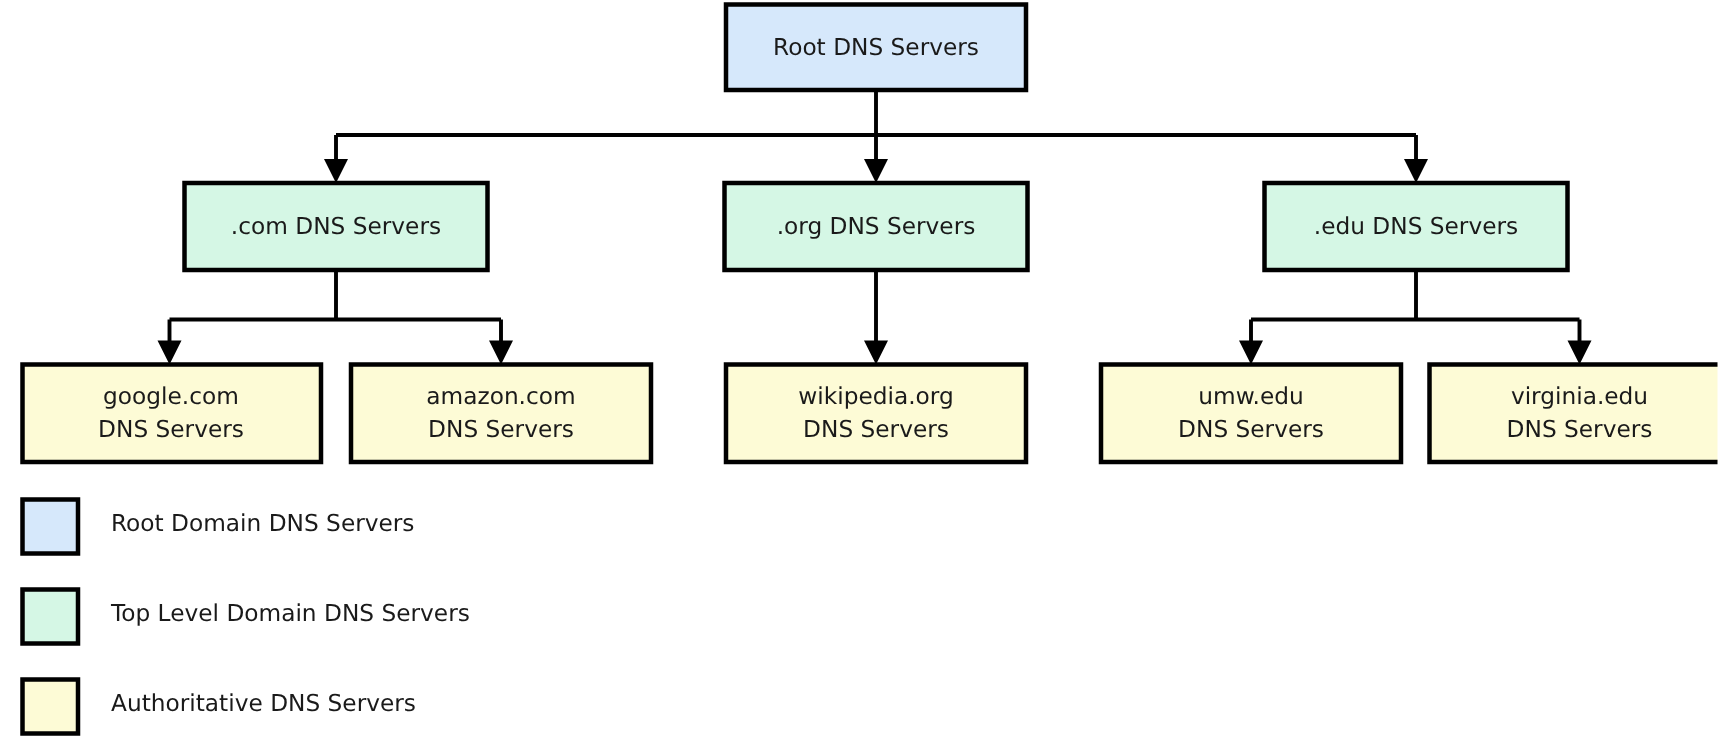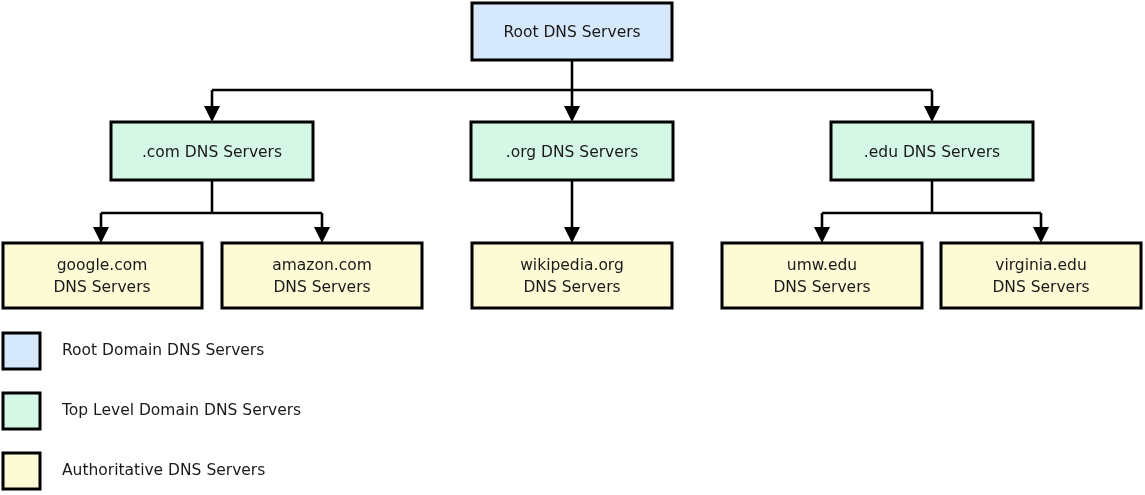--- a/index.html
+++ b/index.html
@@ -10,20 +10,21 @@
   body {
     width: 1145px;
     height: 495px;
     font-family: "DejaVu Sans", sans-serif;
     overflow: hidden;
   }
   #diagram-root {
     position: relative;
     width: 1073px;
     height: 495px;
+    padding-left: 12px;
   }
   svg#dns-diagram {
     display: block;
     width: 1145px;
     height: 495px;
   }
   .node-rect {
     stroke: #000000;
     stroke-width: 3;
   }

